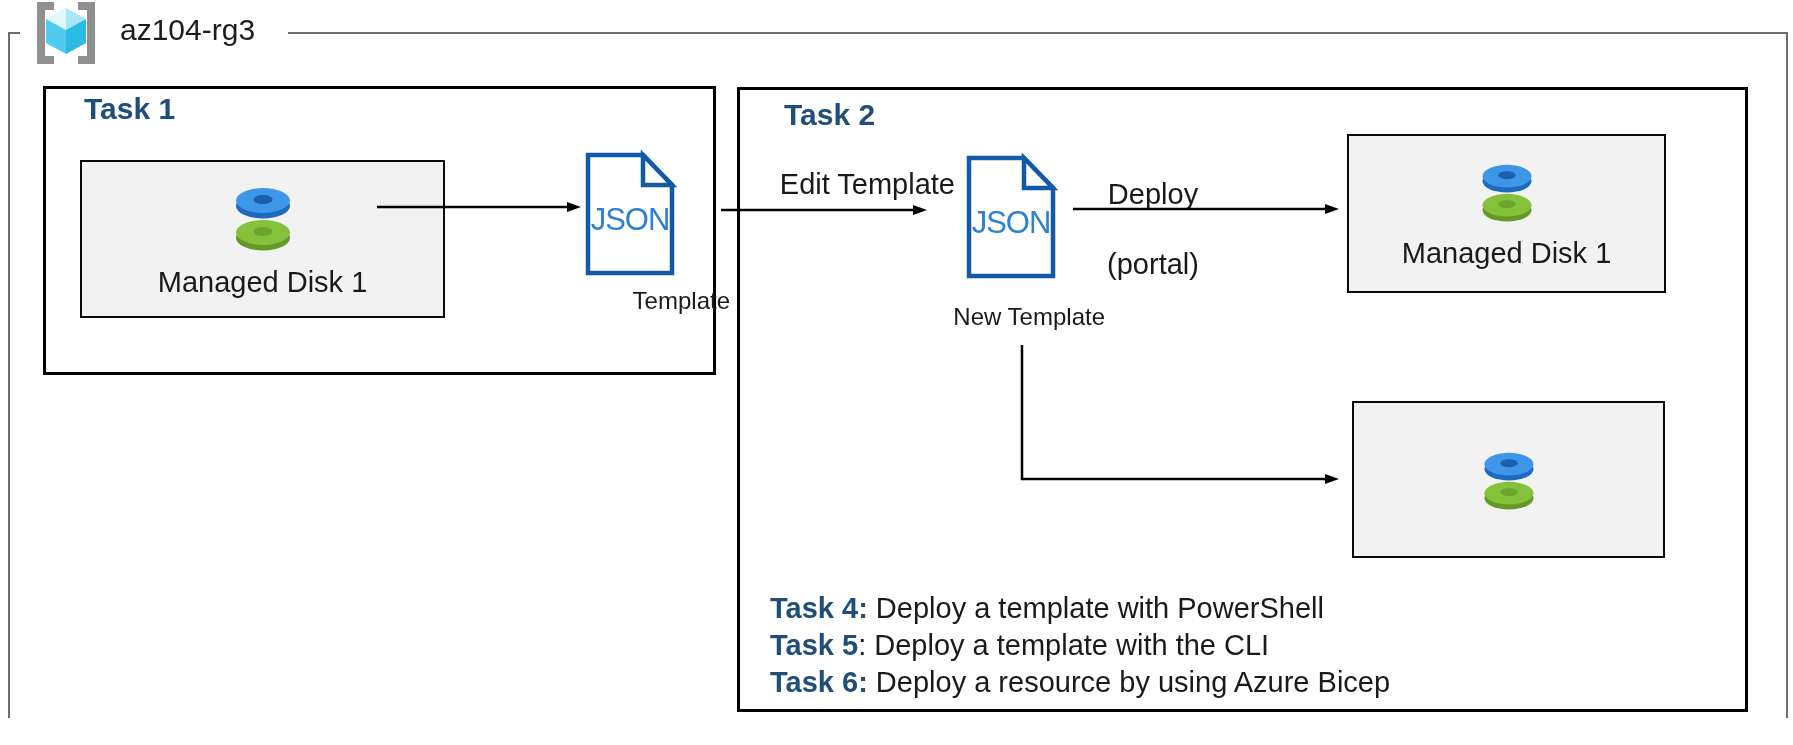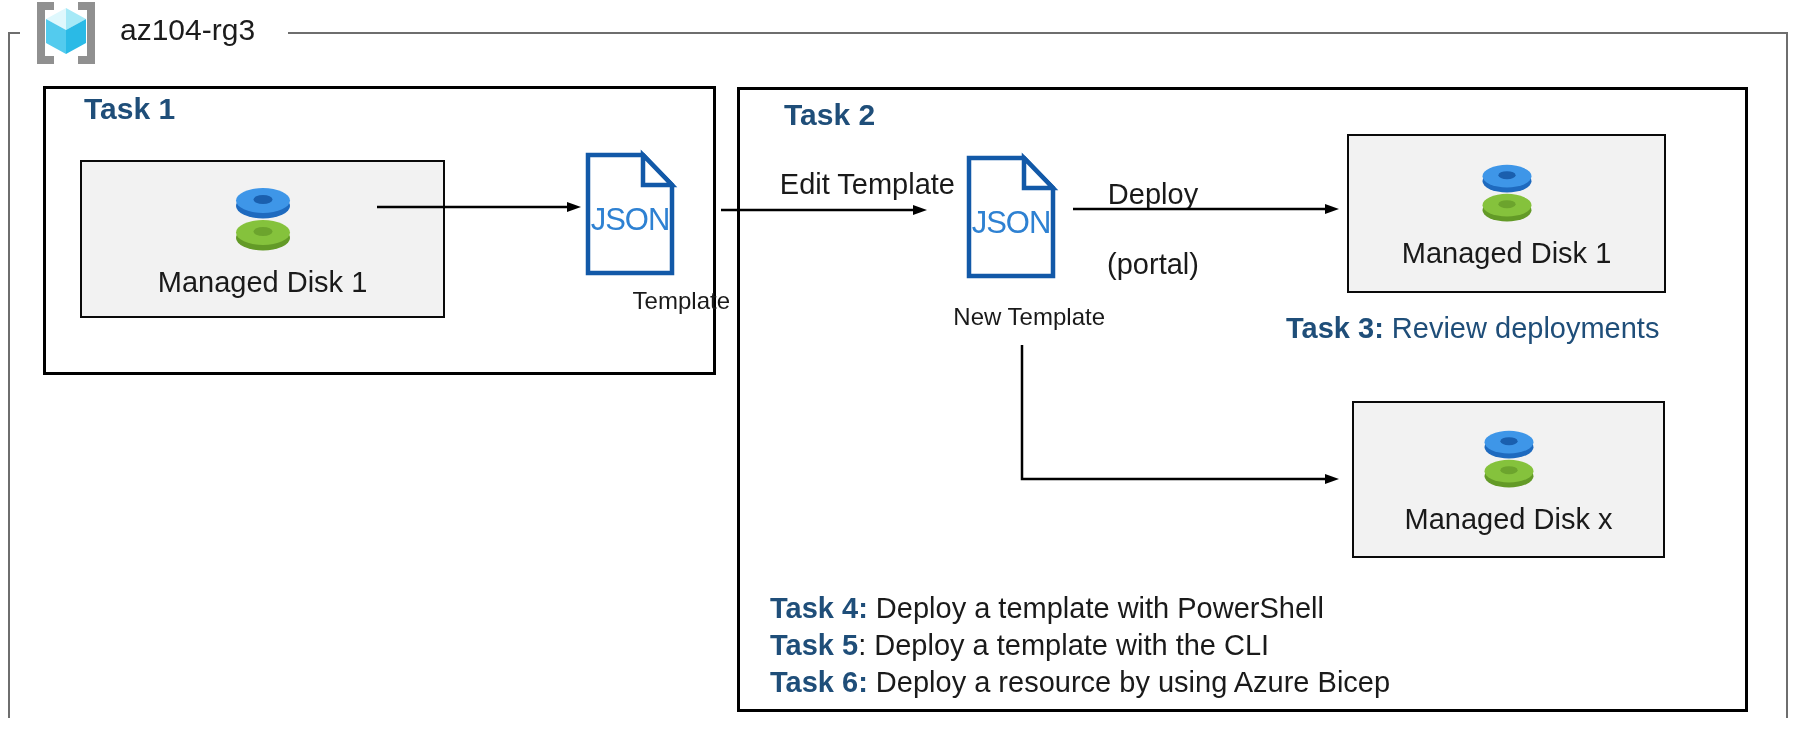--- a/index.html
+++ b/index.html
@@ -98,32 +98,30 @@
       <ellipse cx="32" cy="26" rx="27" ry="12.5" fill="#1E6ABF"></ellipse>
       <ellipse cx="32" cy="20.5" rx="27" ry="12.5" fill="#3E96E8"></ellipse>
       <ellipse cx="32" cy="19.5" rx="9.5" ry="4.5" fill="#1A5FAE"></ellipse>
       <ellipse cx="32" cy="58" rx="27" ry="12.5" fill="#639A27"></ellipse>
       <ellipse cx="32" cy="52.5" rx="27" ry="12.5" fill="#85C23C"></ellipse>
       <ellipse cx="32" cy="51.5" rx="9.5" ry="4.5" fill="#6CA42D"></ellipse>
     </svg>
     <div class="cap">Managed Disk 1</div>
   </div>
 
-  <div class="abs note-line note-blue" style="left:1286px;top:312px;"><span class="lbl">Task 3:</span><span class="txt"> Review deployments</span></div>
 
   <div class="abs node nd3">
     <svg width="58" height="70" viewBox="0 0 64 76">
       <ellipse cx="32" cy="26" rx="27" ry="12.5" fill="#1E6ABF"></ellipse>
       <ellipse cx="32" cy="20.5" rx="27" ry="12.5" fill="#3E96E8"></ellipse>
       <ellipse cx="32" cy="19.5" rx="9.5" ry="4.5" fill="#1A5FAE"></ellipse>
       <ellipse cx="32" cy="58" rx="27" ry="12.5" fill="#639A27"></ellipse>
       <ellipse cx="32" cy="52.5" rx="27" ry="12.5" fill="#85C23C"></ellipse>
       <ellipse cx="32" cy="51.5" rx="9.5" ry="4.5" fill="#6CA42D"></ellipse>
     </svg>
-    <div class="cap">Managed Disk x</div>
   </div>
 
   <div class="abs notes-block">
     <div class="note-line"><span class="lbl">Task 4:</span><span class="txt"> Deploy a template with PowerShell</span></div>
     <div class="note-line"><span class="lbl">Task 5</span><span class="txt">: Deploy a template with the CLI</span></div>
     <div class="note-line"><span class="lbl">Task 6:</span><span class="txt"> Deploy a resource by using Azure Bicep</span></div>
   </div>
 
   <svg id="connectors" class="abs" viewBox="0 0 1793 745">
     <defs>

